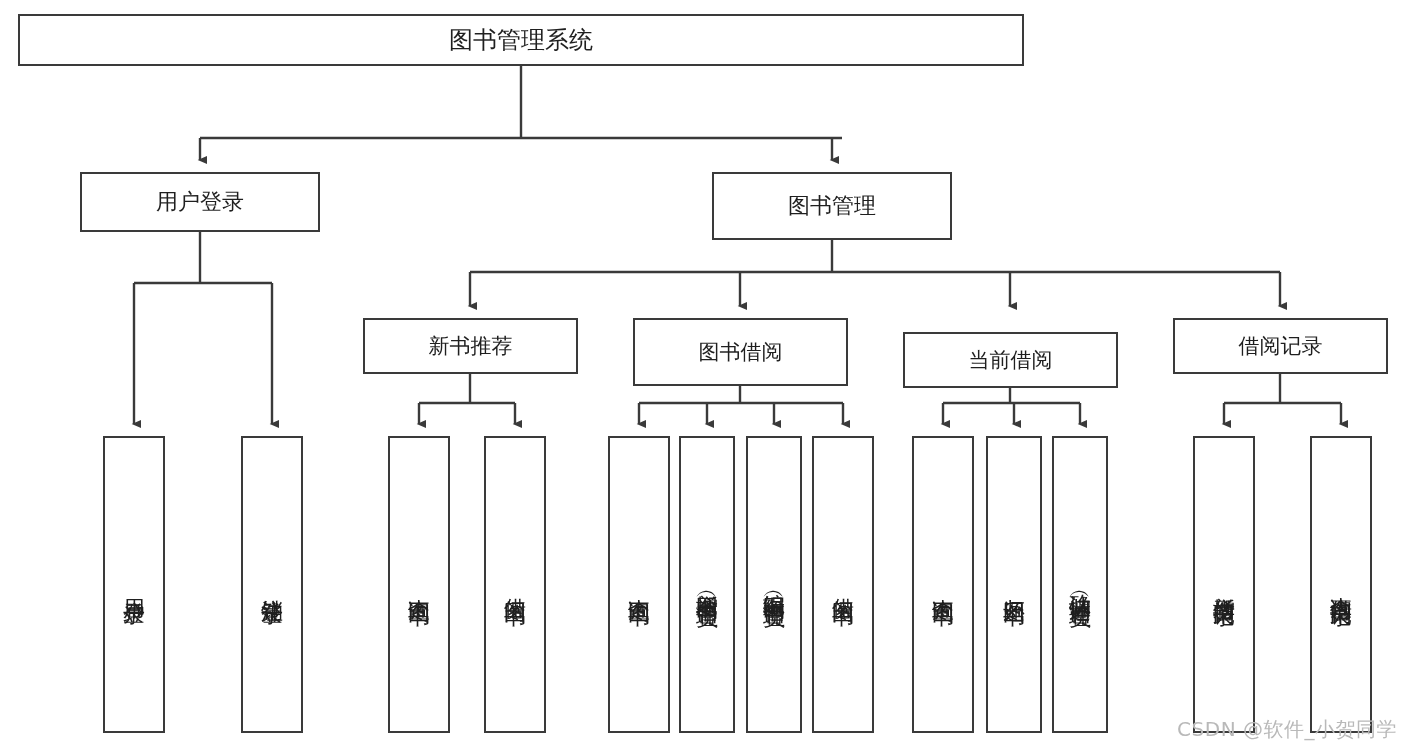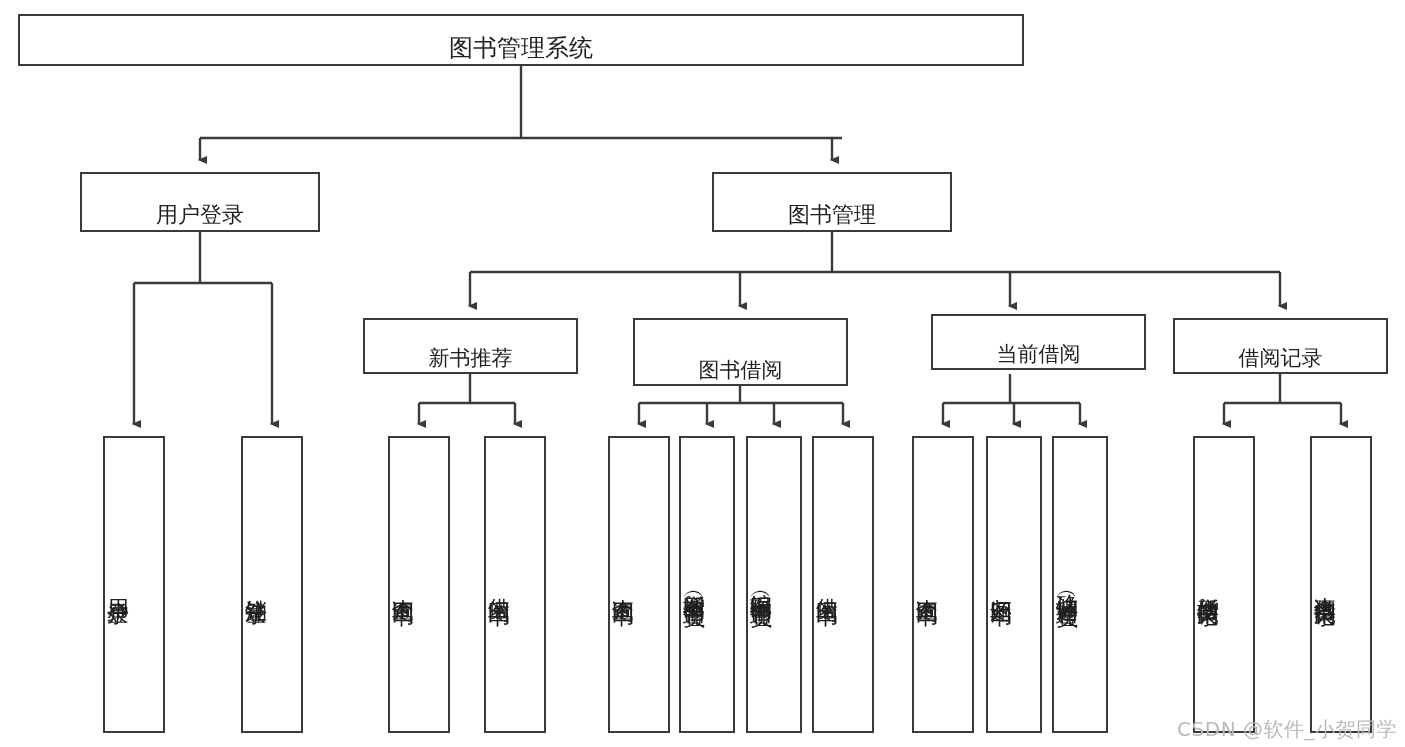--- a/index.html
+++ b/index.html
@@ -13,21 +13,21 @@
   
   #connector-layer{position:absolute;left:0;top:0;width:1405px;height:747px;}
 
   
   .node{
     position:absolute;
     box-sizing:border-box;
     background:#ffffff;
     border:2px solid #3a3a3a;
     display:flex;
-    align-items:flex-end;
+    align-items:center;
     justify-content:center;
     color:#1f1f1f;
     z-index:3;
   }
   .node.level0{ font-size:24px; }
   .node.level1{ font-size:22px; }
   .node.level2{ font-size:21px; }
 
   
   .node.leaf{
@@ -114,31 +114,31 @@
     </g>
   </svg>
 
   <div class="node level0" style="left:18px;top:14px;width:1006px;height:52px;">
     <span class="label">图书管理系统</span>
   </div>
 
   <div class="node level1" style="left:80px;top:172px;width:240px;height:60px;">
     <span class="label">用户登录</span>
   </div>
-  <div class="node level1" style="left:712px;top:172px;width:240px;height:60px;">
+  <div class="node level1" style="left:712px;top:172px;width:240px;height:68px;">
     <span class="label">图书管理</span>
   </div>
 
   <div class="node level2" style="left:363px;top:318px;width:215px;height:56px;">
     <span class="label">新书推荐</span>
   </div>
   <div class="node level2" style="left:633px;top:318px;width:215px;height:68px;">
     <span class="label">图书借阅</span>
   </div>
-  <div class="node level2" style="left:903px;top:314px;width:215px;height:56px;margin-left:28px;">
+  <div class="node level2" style="left:903px;top:332px;width:215px;height:56px;">
     <span class="label">当前借阅</span>
   </div>
   <div class="node level2" style="left:1173px;top:318px;width:215px;height:56px;">
     <span class="label">借阅记录</span>
   </div>
 
   <div class="node leaf" style="left:103px;top:436px;width:62px;height:297px;">
     <span class="label">用户登录</span>
   </div>
   <div class="node leaf" style="left:241px;top:436px;width:62px;height:297px;">

